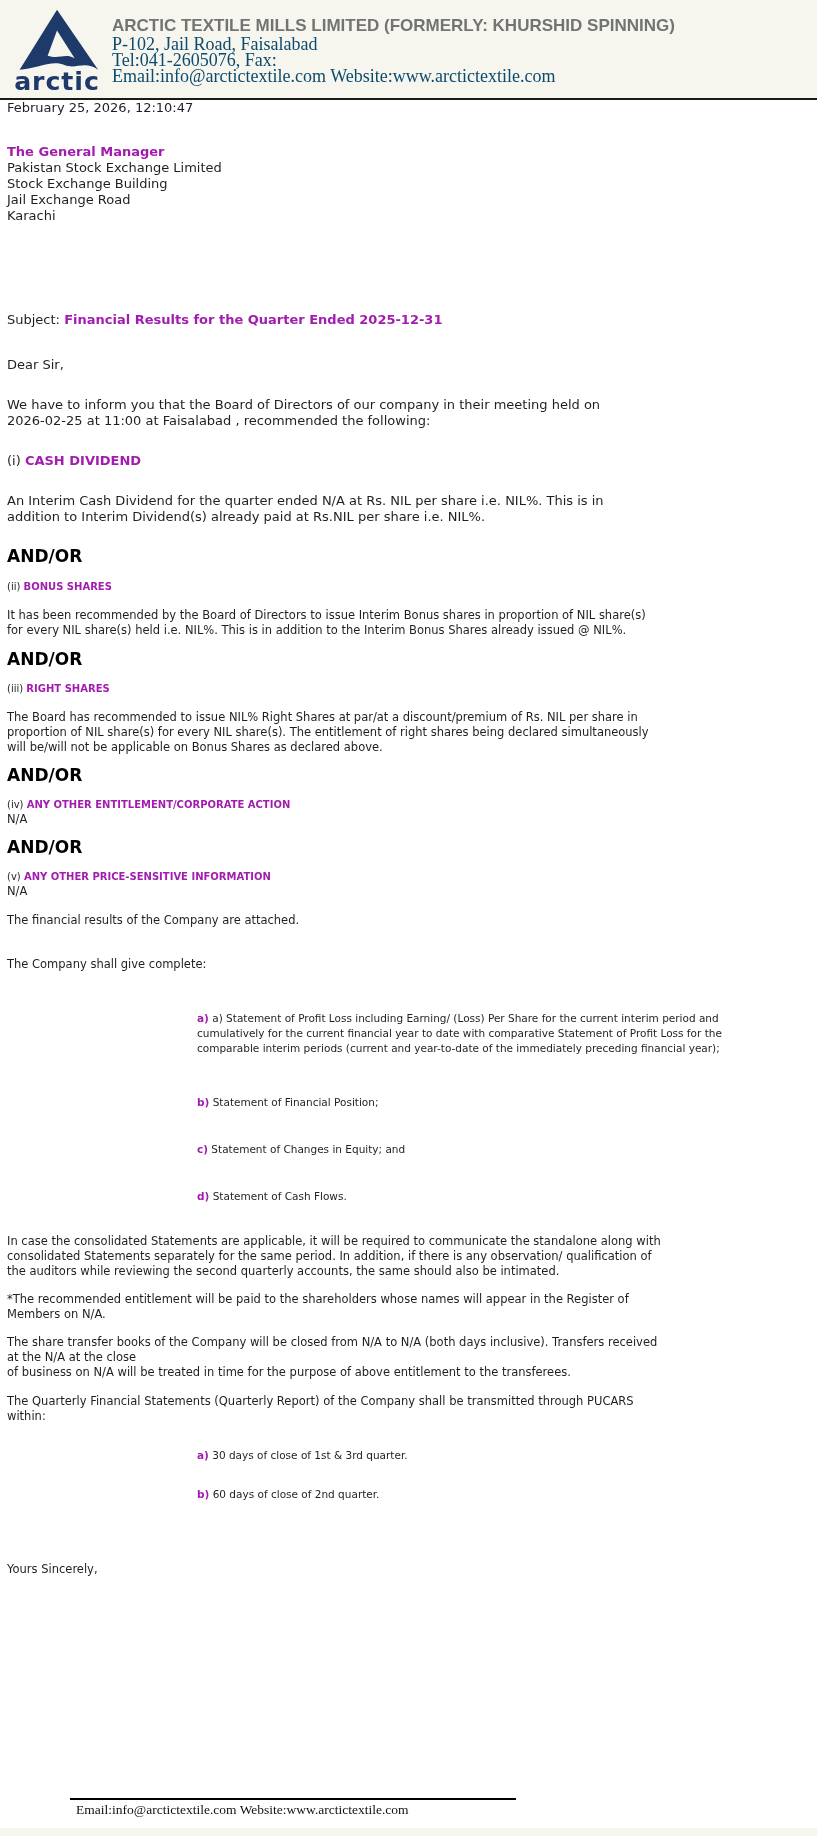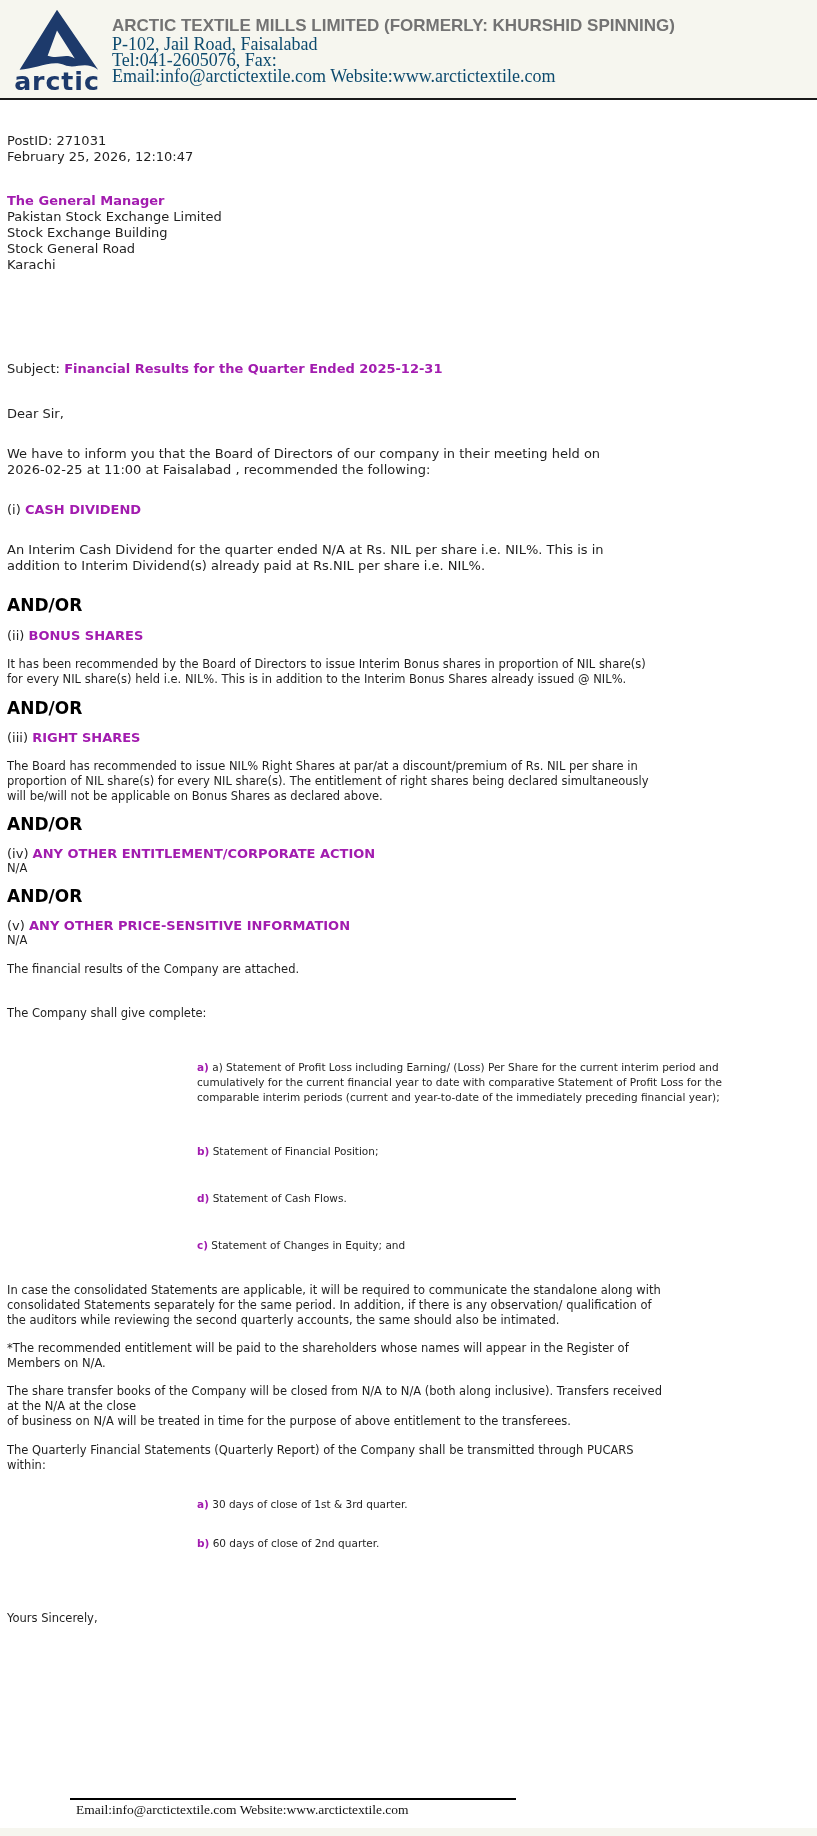--- a/index.html
+++ b/index.html
@@ -9,21 +9,21 @@
   .header{background:#f6f6ef;border-bottom:2px solid #1a1a1a;padding:8px 6px 4px 10px;display:flex;align-items:flex-start;height:86px;}
   .logo{width:94px;flex:0 0 94px;}
   .hgroup{margin-left:8px;padding-top:8px;}
   .hdr-title{font-family:"Liberation Sans",sans-serif;font-weight:bold;font-size:17px;color:#737373;line-height:20px;}
   .hdr-line{font-family:"Liberation Serif",serif;font-size:18px;color:#0c4a6e;line-height:16px;}
   
   .letter{padding:0 7px;font-family:"DejaVu Sans",sans-serif;color:#1f1f1f;}
   .p-lg{font-size:13px;line-height:16px;white-space:pre-line;}
   .p-sm{font-size:11.5px;line-height:15px;white-space:pre-line;}
   .h-lg{font-size:13px;line-height:16px;}
-  .h-sm{font-size:13px;line-height:15px;}
+  .h-sm{font-size:10px;line-height:15px;}
   .b{font-weight:bold;color:#a21caf;}
   .andor{font-size:17px;line-height:15px;font-weight:bold;color:#000;}
   .stmt{font-size:10.5px;line-height:15px;padding-left:190px;white-space:pre-line;}
   .dl{font-size:10.5px;line-height:15px;padding-left:190px;}
   
   .mt13{margin-top:13px}.mt14{margin-top:14px}.mt15{margin-top:15px}.mt16{margin-top:24px}
   .mt17{margin-top:17px}.mt28{margin-top:28px}.mt29{margin-top:29px}.mt30{margin-top:30px}
   .mt33{margin-top:33px}.mt60{margin-top:60px}.mt88{margin-top:88px}
   
   .footer{position:absolute;top:1798px;left:70px;width:440px;border-top:2px solid #000;padding:2px 0 0 6px;}
@@ -46,28 +46,27 @@
     <div class="hgroup">
       <div class="hdr-title">ARCTIC TEXTILE MILLS LIMITED (FORMERLY: KHURSHID SPINNING)</div>
       <div class="hdr-line">P-102, Jail Road,  Faisalabad</div>
       <div class="hdr-line">Tel:041-2605076,  Fax:</div>
       <div class="hdr-line">Email:info@arctictextile.com Website:www.arctictextile.com</div>
     </div>
   </div>
 
   <div class="letter">
 
-    <div class="p-lg mt33">PostID: 271031</div>
     <div class="p-lg">February 25, 2026, 12:10:47</div>
 
     <div class="mt28">
       <div class="p-lg b">The General Manager</div>
       <div class="p-lg">Pakistan Stock Exchange Limited</div>
       <div class="p-lg">Stock Exchange Building</div>
-      <div class="p-lg">Stock General Road</div>
+      <div class="p-lg">Jail Exchange Road</div>
       <div class="p-lg">Karachi</div>
     </div>
 
     <div class="h-lg mt88">
       <span>Subject: </span><span class="b">Financial Results for the Quarter Ended 2025-12-31</span>
     </div>
 
     <div class="p-lg mt29">Dear Sir,</div>
 
     <div class="p-lg mt16">We have to inform you that the Board of Directors of our company in their meeting held on
@@ -116,34 +115,34 @@
 
     <div class="stmt mt16">
       <span class="b">a)</span><span> a) Statement of Profit Loss including Earning/ (Loss) Per Share for the current interim period and
 cumulatively for the current financial year to date with comparative Statement of Profit Loss for the
 comparable interim periods (current and year-to-date of the immediately preceding financial year);</span>
     </div>
     <div class="stmt mt16">
       <span class="b">b)</span><span> Statement of Financial Position;</span>
     </div>
     <div class="stmt mt17">
-      <span class="b">d)</span><span> Statement of Cash Flows.</span>
+      <span class="b">c)</span><span> Statement of Changes in Equity; and</span>
     </div>
     <div class="stmt mt17">
-      <span class="b">c)</span><span> Statement of Changes in Equity; and</span>
+      <span class="b">d)</span><span> Statement of Cash Flows.</span>
     </div>
 
     <div class="p-sm mt30">In case the consolidated Statements are applicable, it will be required to communicate the standalone along with
 consolidated Statements separately for the same period. In addition, if there is any observation/ qualification of
 the auditors while reviewing the second quarterly accounts, the same should also be intimated.</div>
 
     <div class="p-sm mt13">*The recommended entitlement will be paid to the shareholders whose names will appear in the Register of
 Members on N/A.</div>
 
-    <div class="p-sm mt13">The share transfer books of the Company will be closed from N/A to N/A (both along inclusive). Transfers received
+    <div class="p-sm mt13">The share transfer books of the Company will be closed from N/A to N/A (both days inclusive). Transfers received
 at the N/A at the close
 of business on N/A will be treated in time for the purpose of above entitlement to the transferees.</div>
 
     <div class="p-sm mt14">The Quarterly Financial Statements (Quarterly Report) of the Company shall be transmitted through PUCARS
 within:</div>
 
     <div class="dl mt16">
       <span class="b">a)</span><span> 30 days of close of 1st &amp; 3rd quarter.</span>
     </div>
     <div class="dl mt16">

